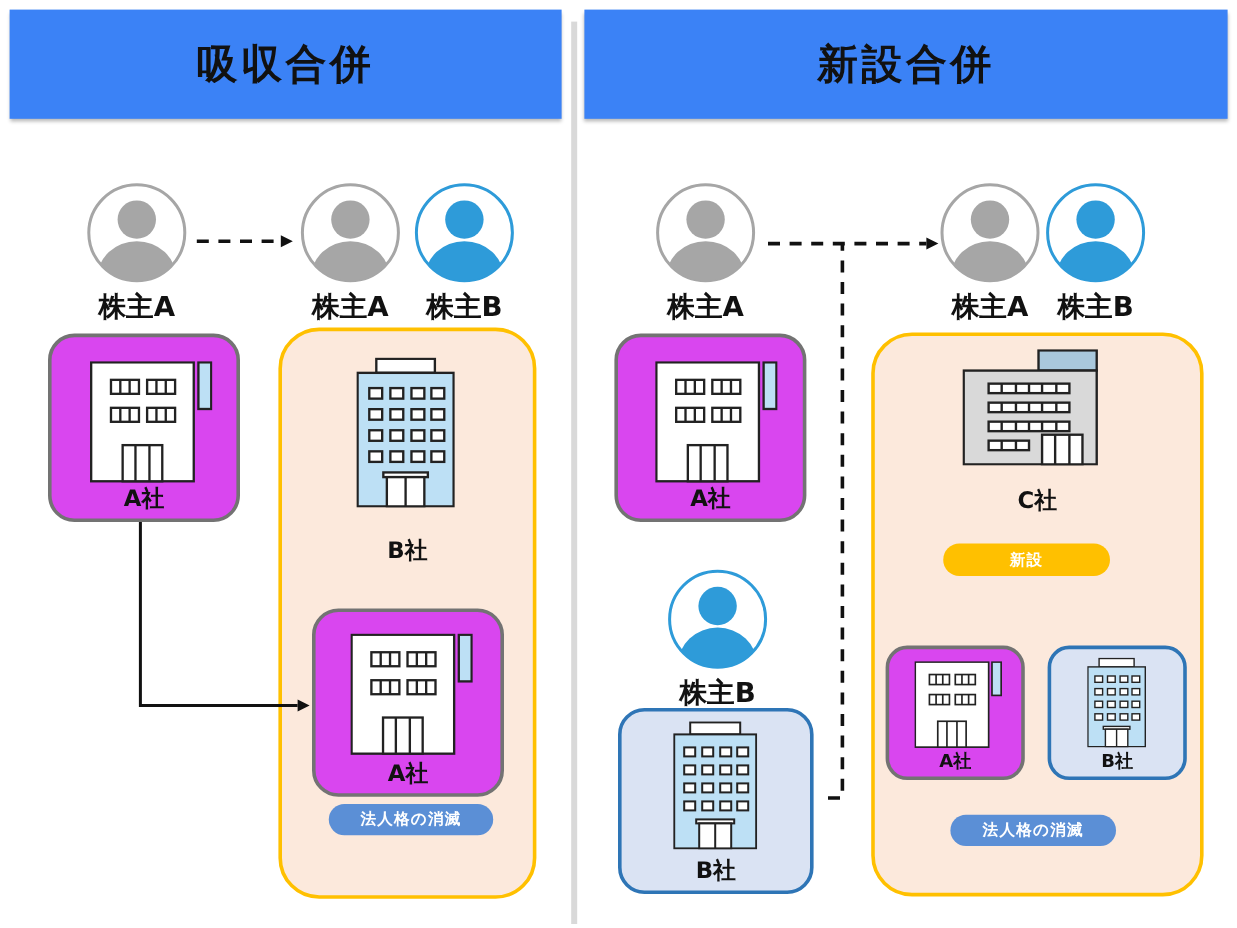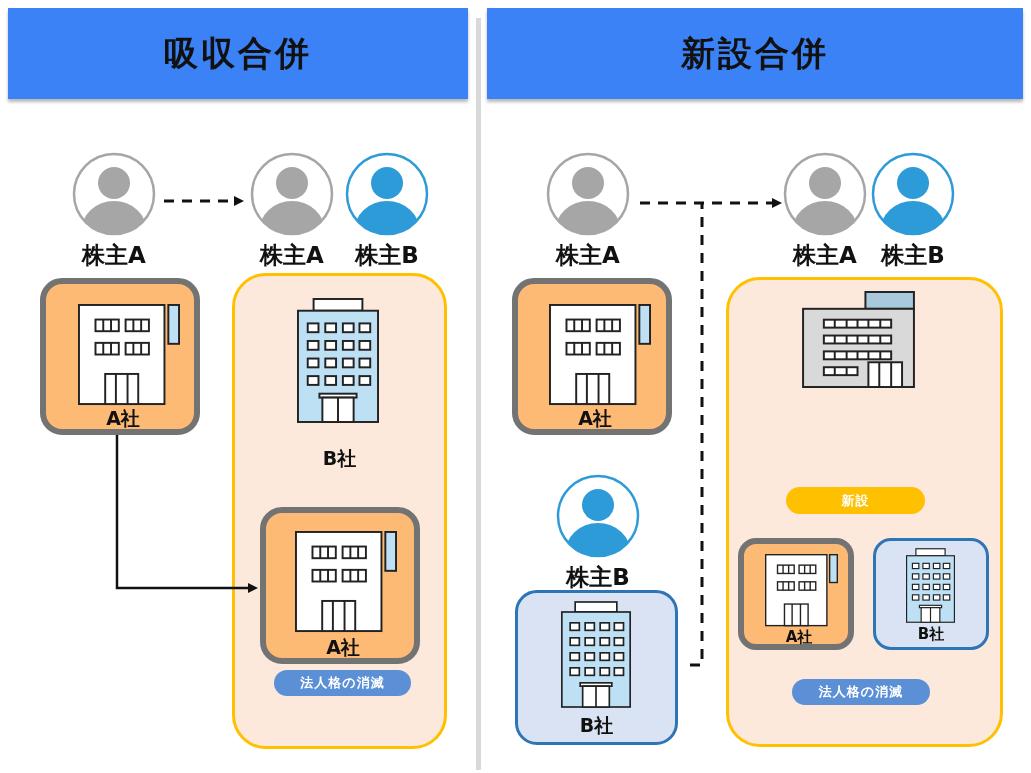--- a/index.html
+++ b/index.html
@@ -5,21 +5,21 @@
   html, body { margin:0; padding:0; background:#ffffff; }
   body { width:1031px; height:773px; position:relative; overflow:hidden;
          font-family:"DejaVu Sans", "Liberation Sans", sans-serif; color:#111; }
   .abs { position:absolute; }
   .header { background:#3b82f6; box-shadow:0 3px 3px rgba(0,0,0,0.28);
             display:flex; align-items:center; justify-content:center;
             font-size:34px; font-weight:bold; letter-spacing:3px; color:#111; }
   .divider { background:#d9d9d9; }
   .label { font-size:23px; font-weight:bold; text-align:center; white-space:nowrap; }
   .co-box { border-radius:22px; box-sizing:border-box; }
-  .gray-box { background:#fdba74; border:6px solid #737373; }
+  .gray-box { background:#d946ef; border:3px solid #737373; }
   .blue-box { background:#dae3f3; border:3px solid #2e75b6; }
   .merged { background:#fce9dc; border:3px solid #ffc000; border-radius:34px; box-sizing:border-box; }
   .pill { border-radius:14px; color:#fff; font-weight:bold; font-size:13px;
           display:flex; align-items:center; justify-content:center; letter-spacing:1px; }
   .pill-blue { background:#5b8fd6; }
   .pill-yellow { background:#ffc000; }
   svg { overflow:visible; }
 </style>
 </head>
 <body>
@@ -223,21 +223,22 @@
   <svg class="abs" style="left:43px; top:8px;" width="70" height="107">
       <use href="#bldg-b"></use>
     </svg>
   <div class="abs label" style="left:0; top:120px; width:157px; font-size:19px;">B社</div>
 </div>
 
 <div class="abs merged" style="left:726px; top:277px; width:277px; height:470px;">
   <svg class="abs" style="left:73px; top:11px;" width="113" height="97">
       <use href="#bldg-c"></use>
     </svg>
-  <div class="abs pill pill-yellow" style="left:57px; top:173px; width:139px; height:27px;margin-top:34px;">新設</div>
+  <div class="abs label" style="left:0; top:124px; width:271px; font-size:19px;">C社</div>
+  <div class="abs pill pill-yellow" style="left:57px; top:173px; width:139px; height:27px;">新設</div>
 
   <div class="abs co-box gray-box" style="left:9px; top:258px; width:116px; height:112px; border-radius:18px;">
     <svg class="abs" style="left:21px; top:10px;" width="73" height="73">
         <use href="#bldg-a"></use>
       </svg>
     <div class="abs label" style="left:0; top:84px; width:110px; font-size:15px;">A社</div>
   </div>
 
   <div class="abs co-box blue-box" style="left:144px; top:258px; width:116px; height:112px; border-radius:18px;">
     <svg class="abs" style="left:30px; top:7px;" width="49" height="75">

